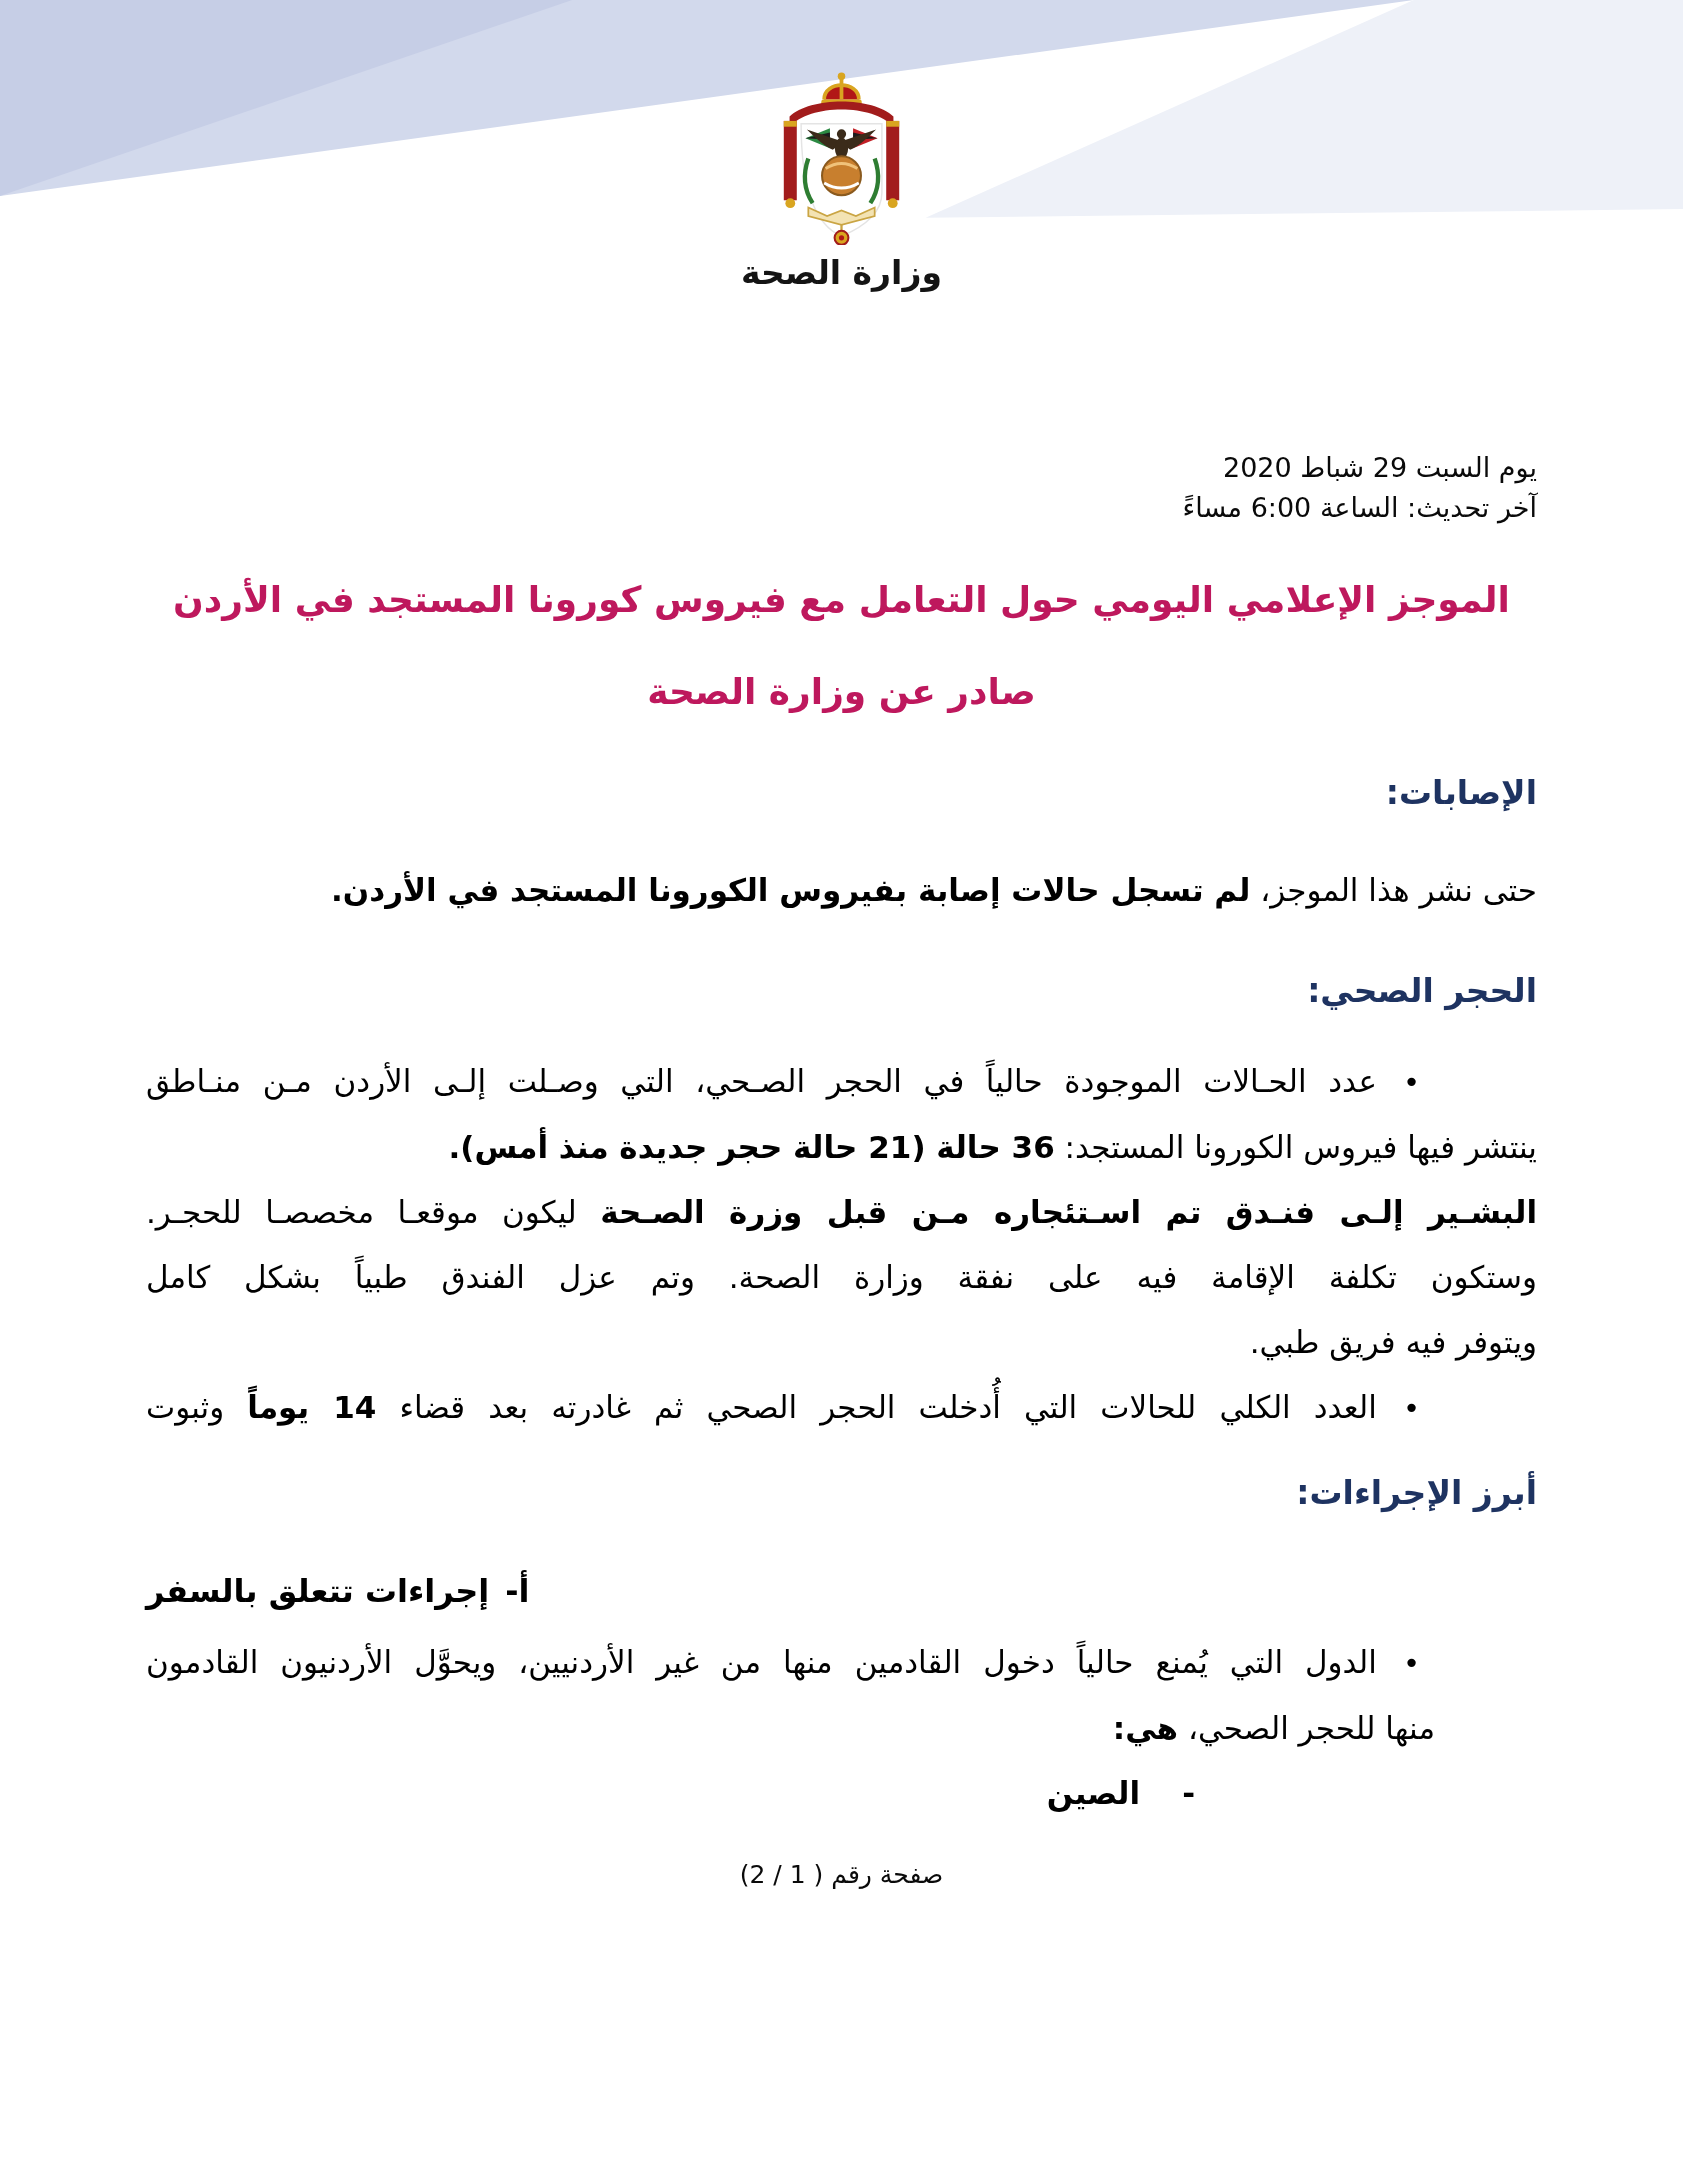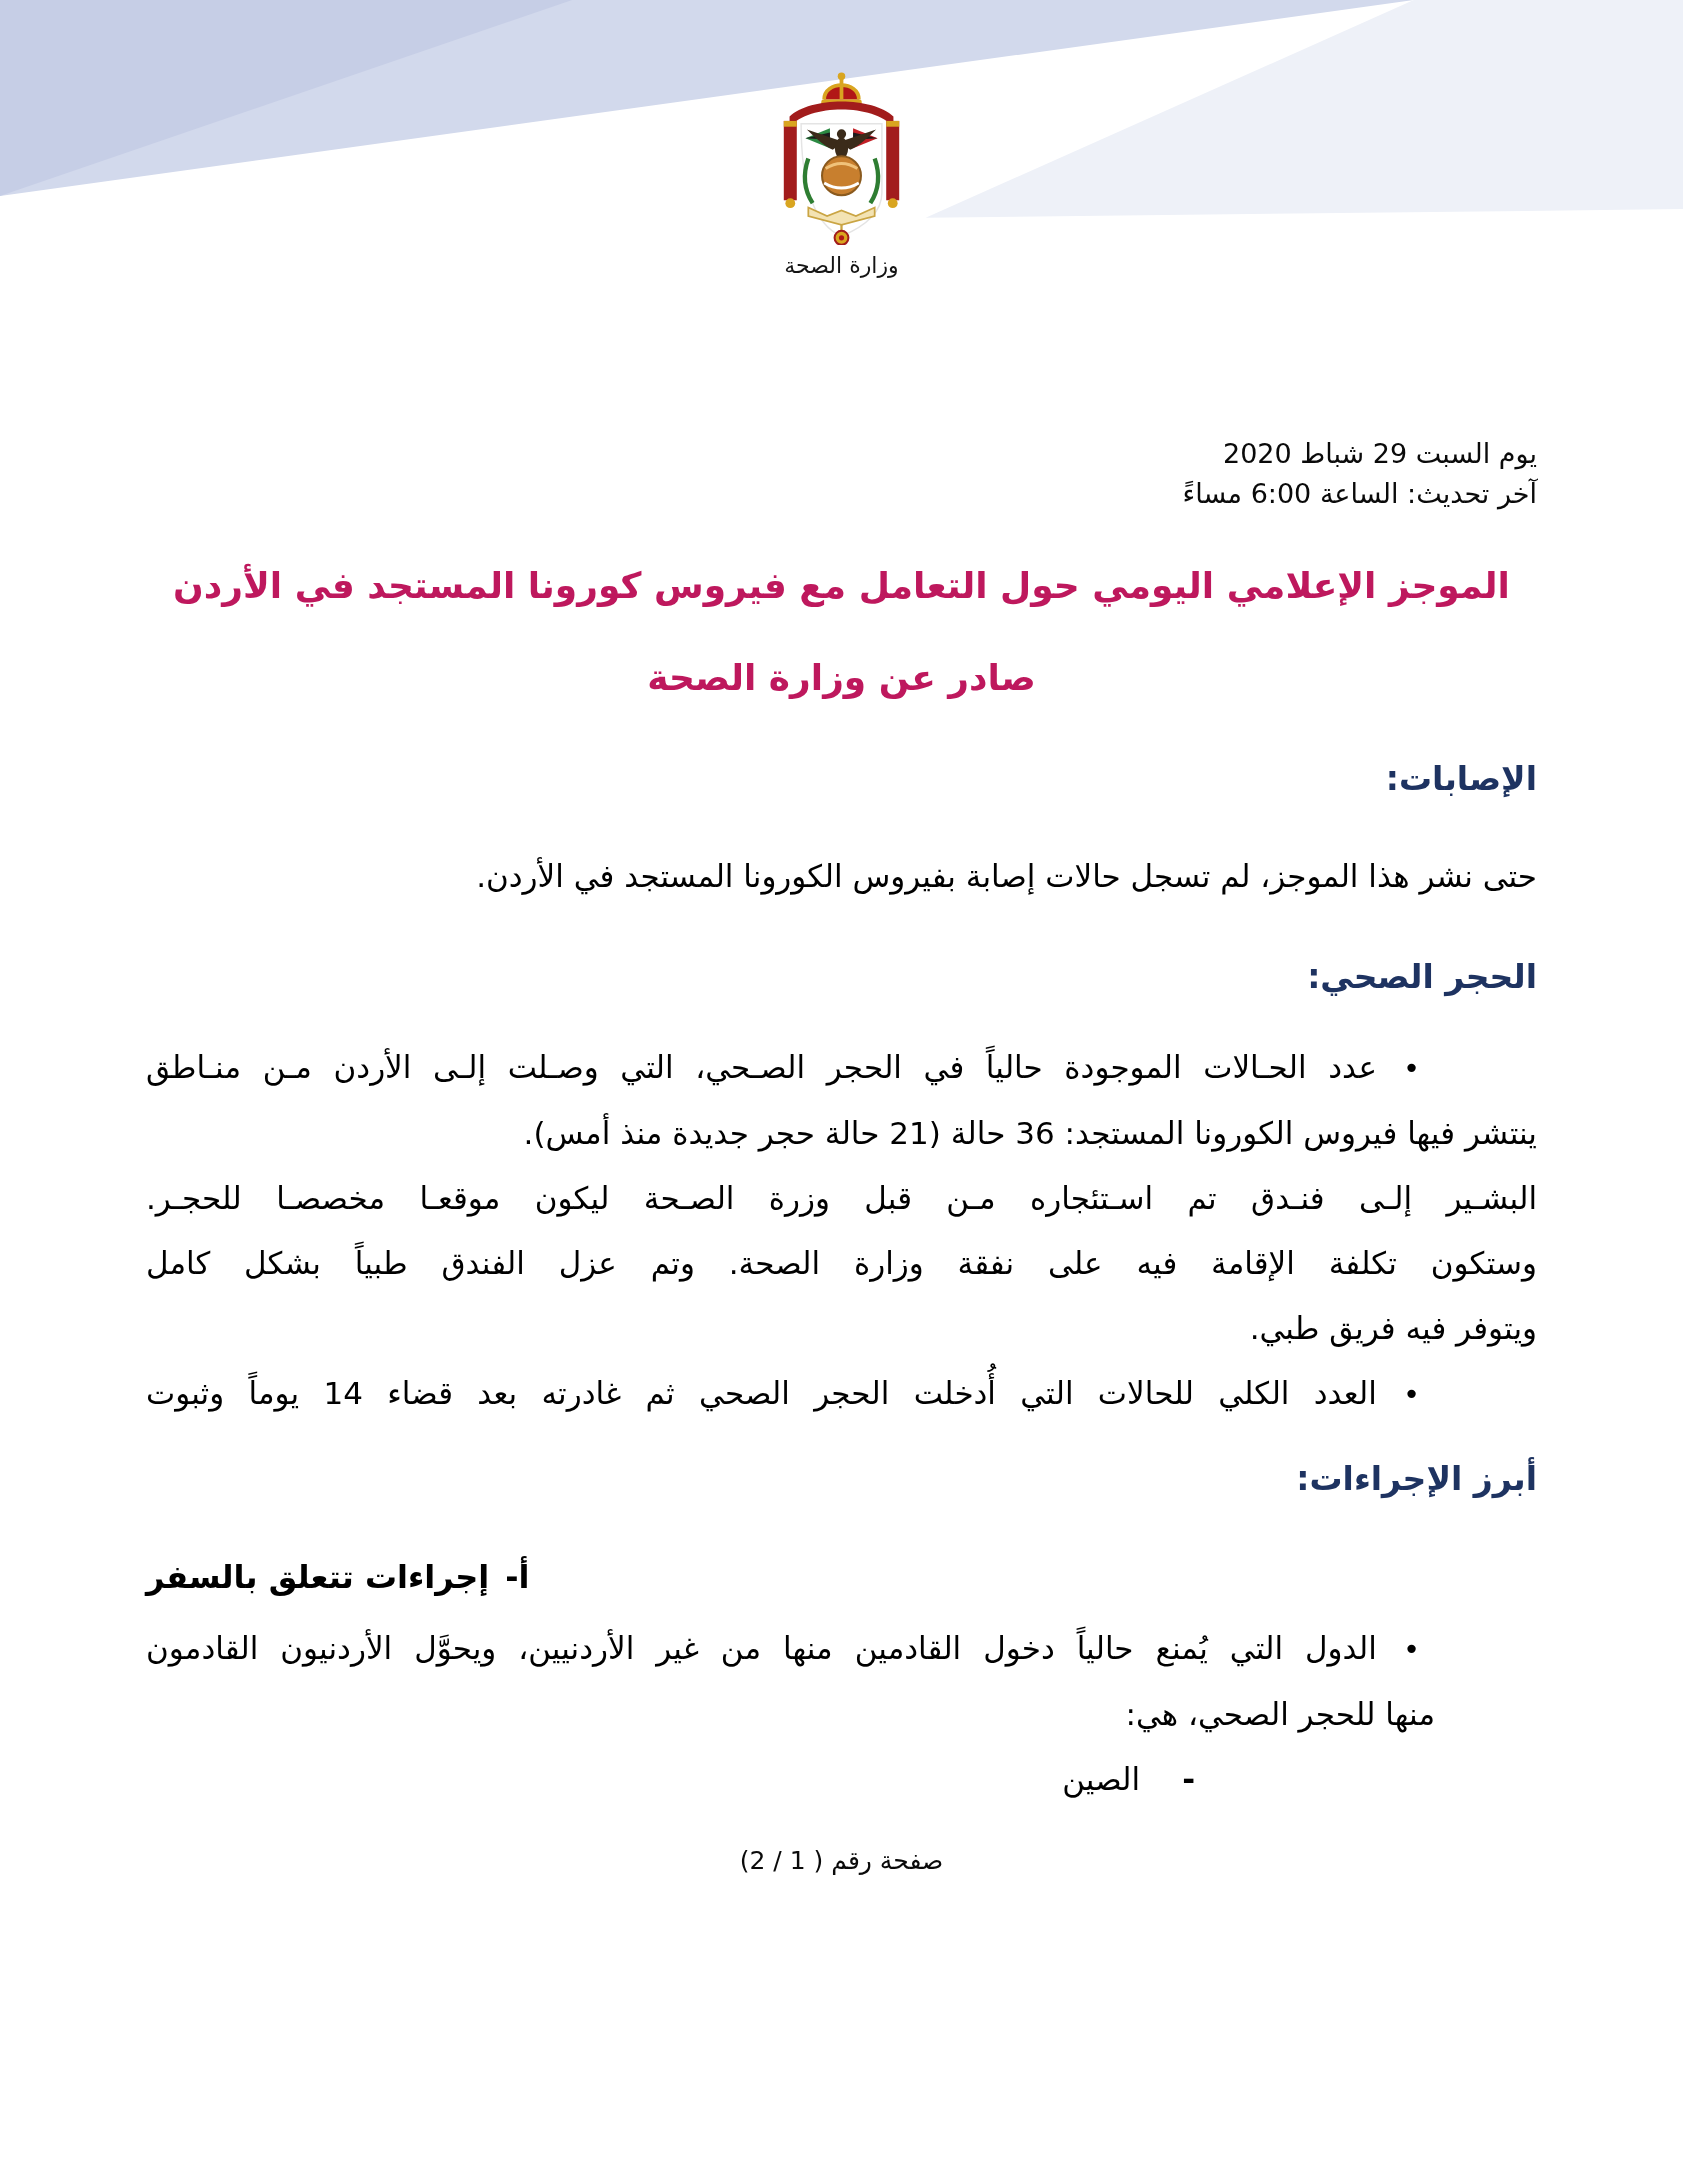--- a/index.html
+++ b/index.html
@@ -29,32 +29,32 @@
   .wedge-right-pale{
     background:#eef1f8;
     clip-path:polygon(84% 0, 100% 0, 100% 9.6%, 55% 10%);
     z-index:1;
   }
   
   .content{position:absolute;top:0;right:0;left:0;z-index:5;padding:0 146px;}
   .masthead{text-align:center;padding-top:69px;}
   .emblem{display:inline-block;}
   .emblem-caption{
-    font-size:22px;font-weight:400;color:#141414;margin-top:4px;
+    font-size:33px;font-weight:700;color:#141414;margin-top:4px;
     letter-spacing:1px;
   }
   .dateblock{margin-top:156px;text-align:right;font-size:27px;line-height:40px;color:#0a0a0a;}
   .titleblock{margin-top:48px;text-align:center;color:#be185d;font-weight:700;font-size:36px;line-height:48px;}
   .title-l2{margin-top:44px;}
   .sec-heading{margin:0;text-align:right;color:#1e3361;font-weight:700;font-size:33px;line-height:44px;}
   #h-infections{margin-top:55px;}
   #h-quarantine{margin-top:55px;}
   #h-procedures{margin-top:30px;}
   .para{margin-top:51px;font-size:31px;line-height:48px;text-align:right;}
-  .b{font-weight:400;}
+  .b{font-weight:700;}
   .blist{margin-top:36px;font-size:31px;}
   .bline{line-height:65px;text-align:right;}
   .jl{text-align:justify;text-align-last:justify;}
   .bfirst{padding-right:117px;}
   .marker{margin-left:26px;font-size:29px;}
   .indent133{padding-right:132px;}
   .indent103{padding-right:102px;}
   .indent345{padding-right:342px;}
   .subhead{margin-top:51px;font-size:32px;font-weight:700;line-height:50px;text-align:left;padding-right:10px;}
   .subhead .prefix{margin-left:16px;}

